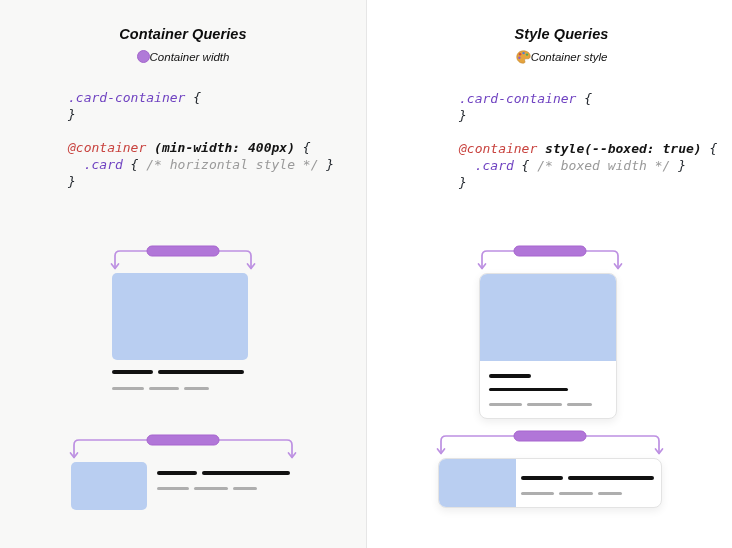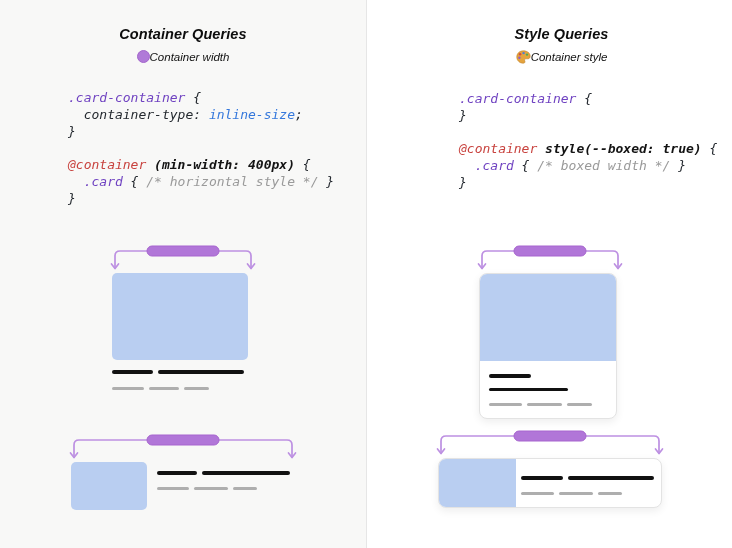--- a/index.html
+++ b/index.html
@@ -104,21 +104,20 @@
     <h1 class="panel-title">Container Queries</h1>
 
     <div class="legend">
       <span class="legend-dot"></span>
       <span>Container width</span>
     </div>
 
     <div class="code">
       <div class="code-block-1">
         <div class="code-line"><span class="t-sel">.card-container</span><span class="t-plain"> {</span></div>
-        <div class="code-line"><span class="t-plain">  container-type:</span><span class="t-val"> inline-size</span><span class="t-plain">;</span></div>
         <div class="code-line"><span class="t-plain">}</span></div>
       </div>
       <div class="code-block-2">
         <div class="code-line"><span class="t-at">@container</span><span class="t-bold"> (min-width: 400px)</span><span class="t-plain"> {</span></div>
         <div class="code-line"><span class="t-sel">  .card</span><span class="t-plain"> { </span><span class="t-cmt">/* horizontal style */</span><span class="t-plain"> }</span></div>
         <div class="code-line"><span class="t-plain">}</span></div>
       </div>
     </div>
 
     <div class="diagram diagram-1">

